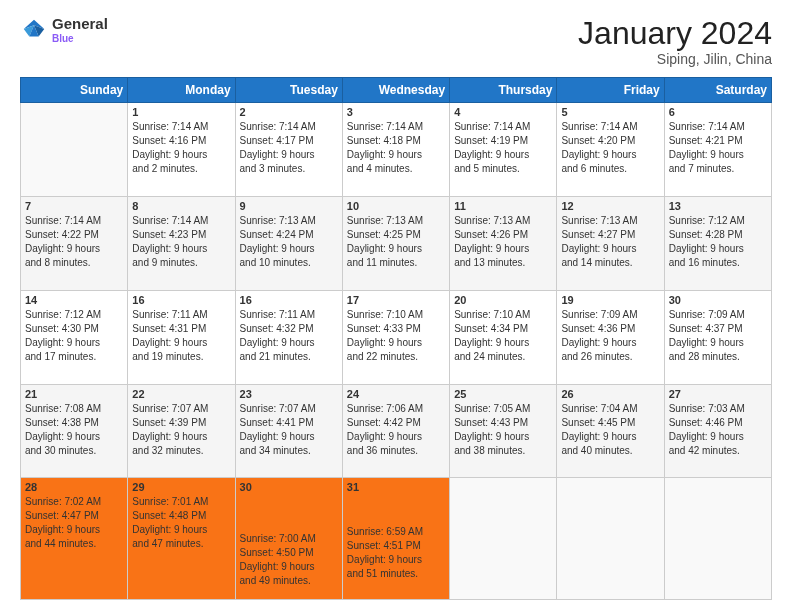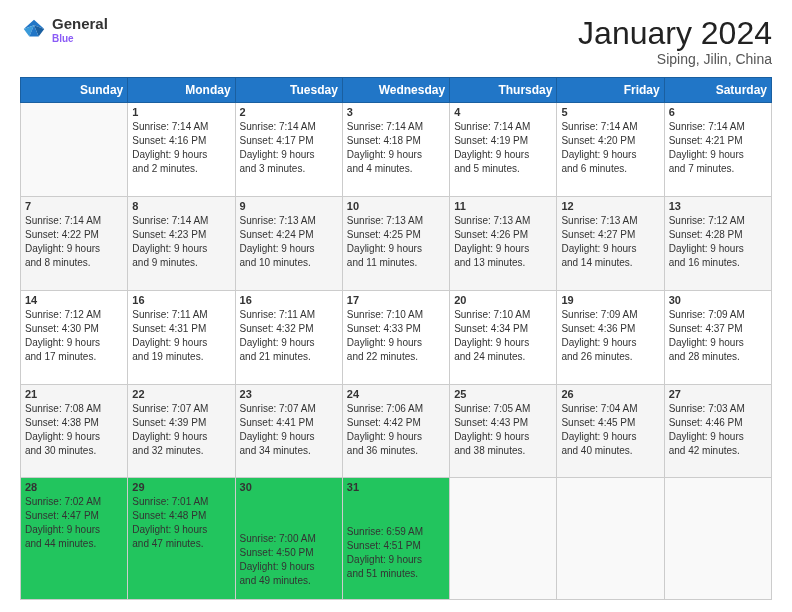--- a/index.html
+++ b/index.html
@@ -82,21 +82,21 @@
       padding: 3px 4px;
       font-size: 9.5px;
       color: #333;
       background: #fff;
       height: 88px;
     }
     .calendar tr:nth-child(even) td {
       background: #f5f5f5;
     }
     .calendar tr:last-child td {
-      background: #22c55e;
+      background: #f97316;
     }
     .day-number {
       font-size: 11px;
       font-weight: bold;
       color: #333;
       display: block;
       margin-bottom: 2px;
     }
     .day-info {
       font-size: 10px;

